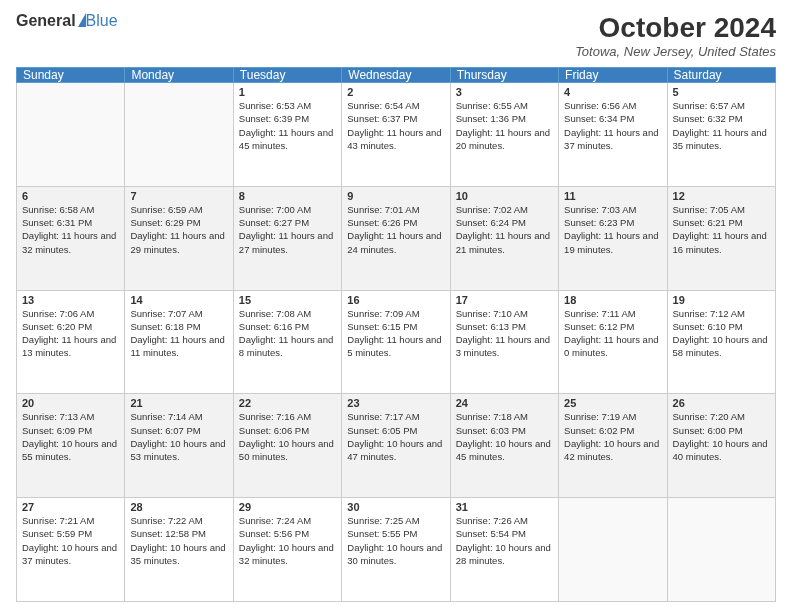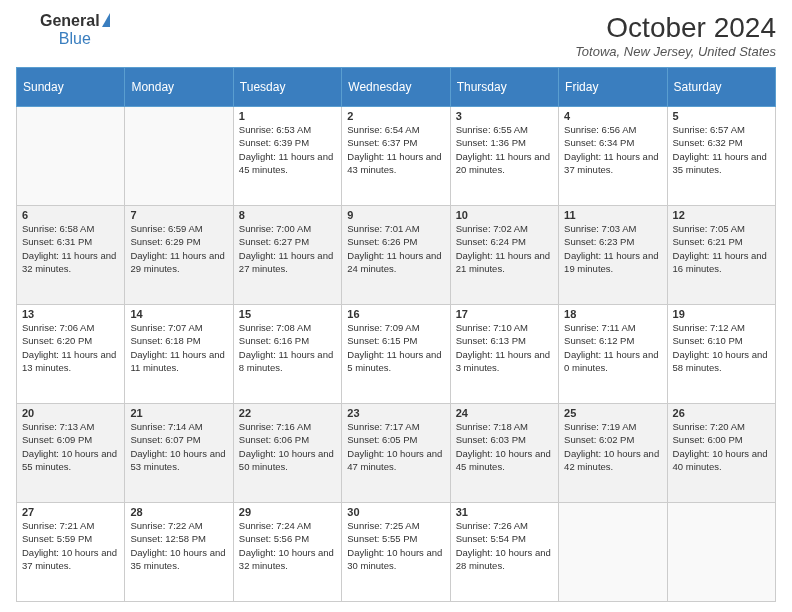--- a/index.html
+++ b/index.html
@@ -18,23 +18,21 @@
       flex-direction: column;
     }
     .header {
       display: flex;
       justify-content: space-between;
       align-items: flex-start;
       margin-bottom: 8px;
     }
     .logo {
       display: flex;
-      flex-direction: column;
-      align-items: center;
-      margin-left: 24px;
+      align-items: flex-end;
     }
     .logo-text {
       display: flex;
       align-items: center;
     }
     .logo-general {
       font-size: 16px;
       font-weight: bold;
       color: #333;
     }
@@ -51,39 +49,39 @@
       border-bottom: 14px solid #3a7ebf;
       margin-left: 2px;
       margin-top: -2px;
     }
     .title-area {
       text-align: right;
     }
     .month-title {
       font-size: 28px;
       color: #333;
-      font-weight: normal;
+      font-weight: bold;
     }
     .location {
       font-size: 13px;
       color: #555;
       font-style: italic;
     }
     .calendar {
       flex: 1;
       border: 1px solid #ccc;
       border-collapse: collapse;
       width: 100%;
       table-layout: fixed;
     }
     .calendar th {
       background-color: #3a7ebf;
       color: #fff;
       text-align: left;
-      padding: 12px 6px;
+      padding: 0 6px;
       font-size: 12px;
       font-weight: normal;
       border: 1px solid #5a9ed0;
     }
     .calendar td {
       border: 1px solid #ccc;
       vertical-align: top;
       padding: 3px 5px;
       font-size: 9.5px;
       color: #333;

